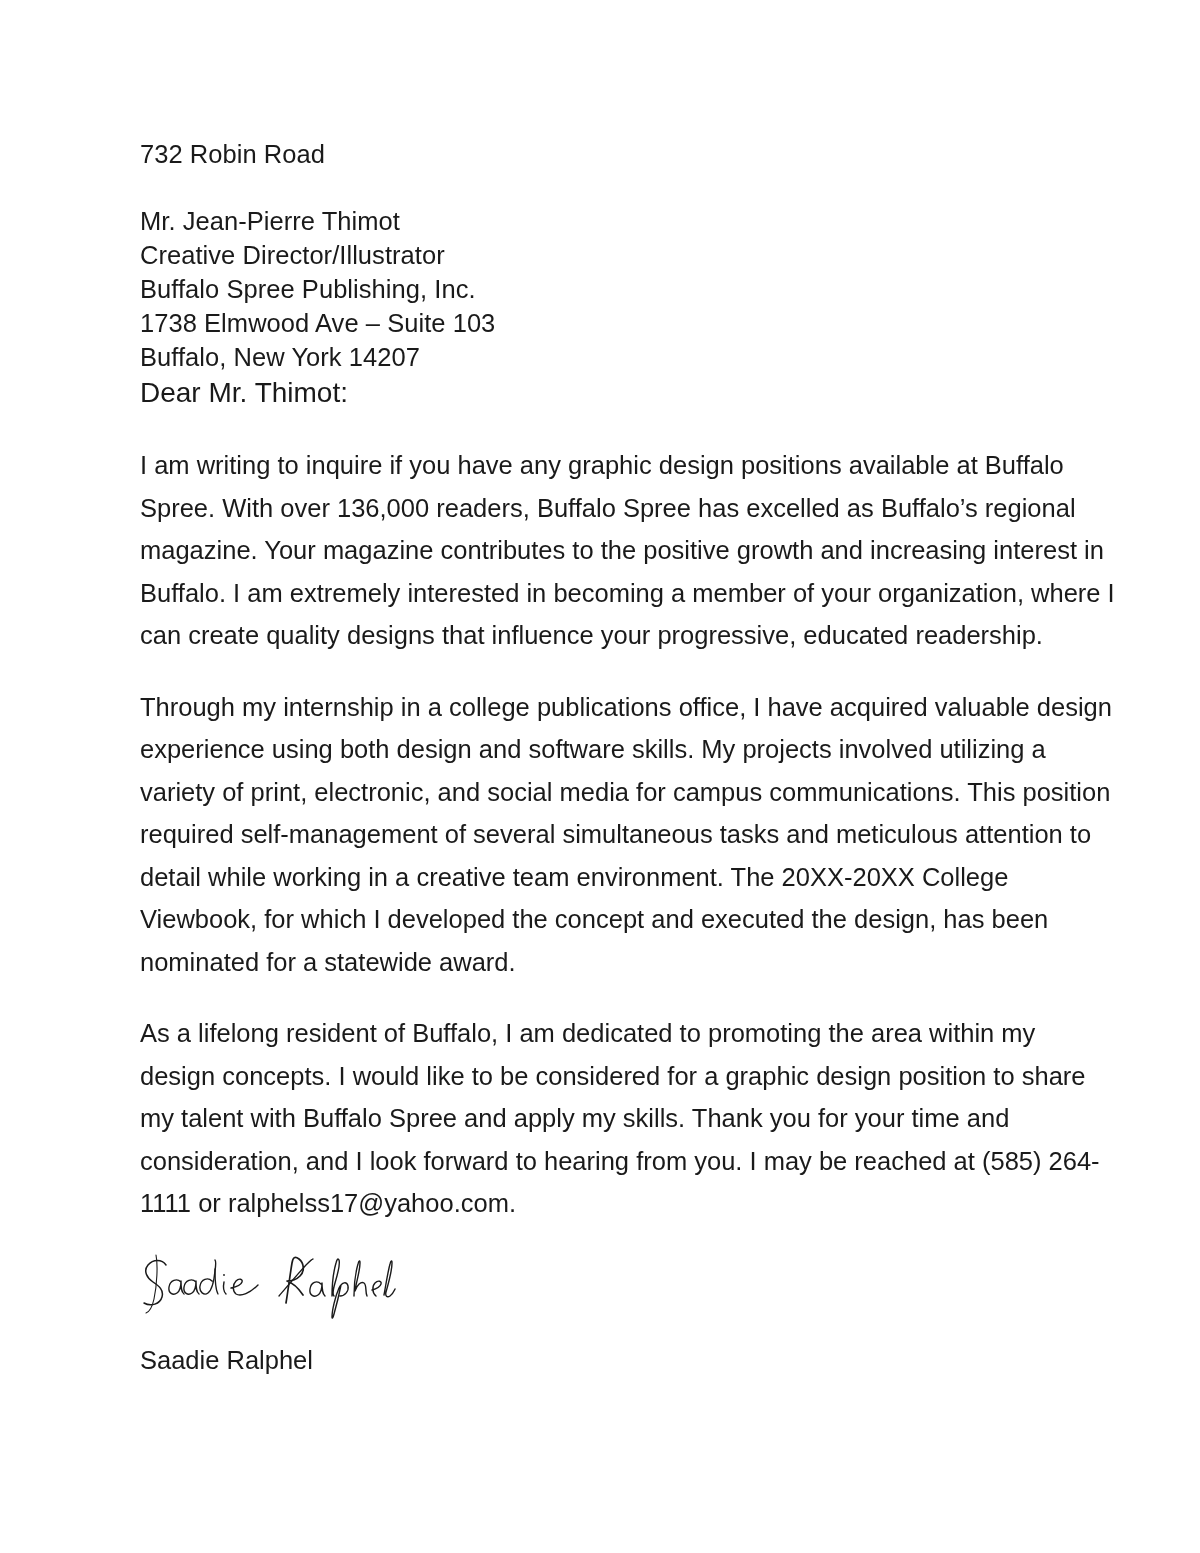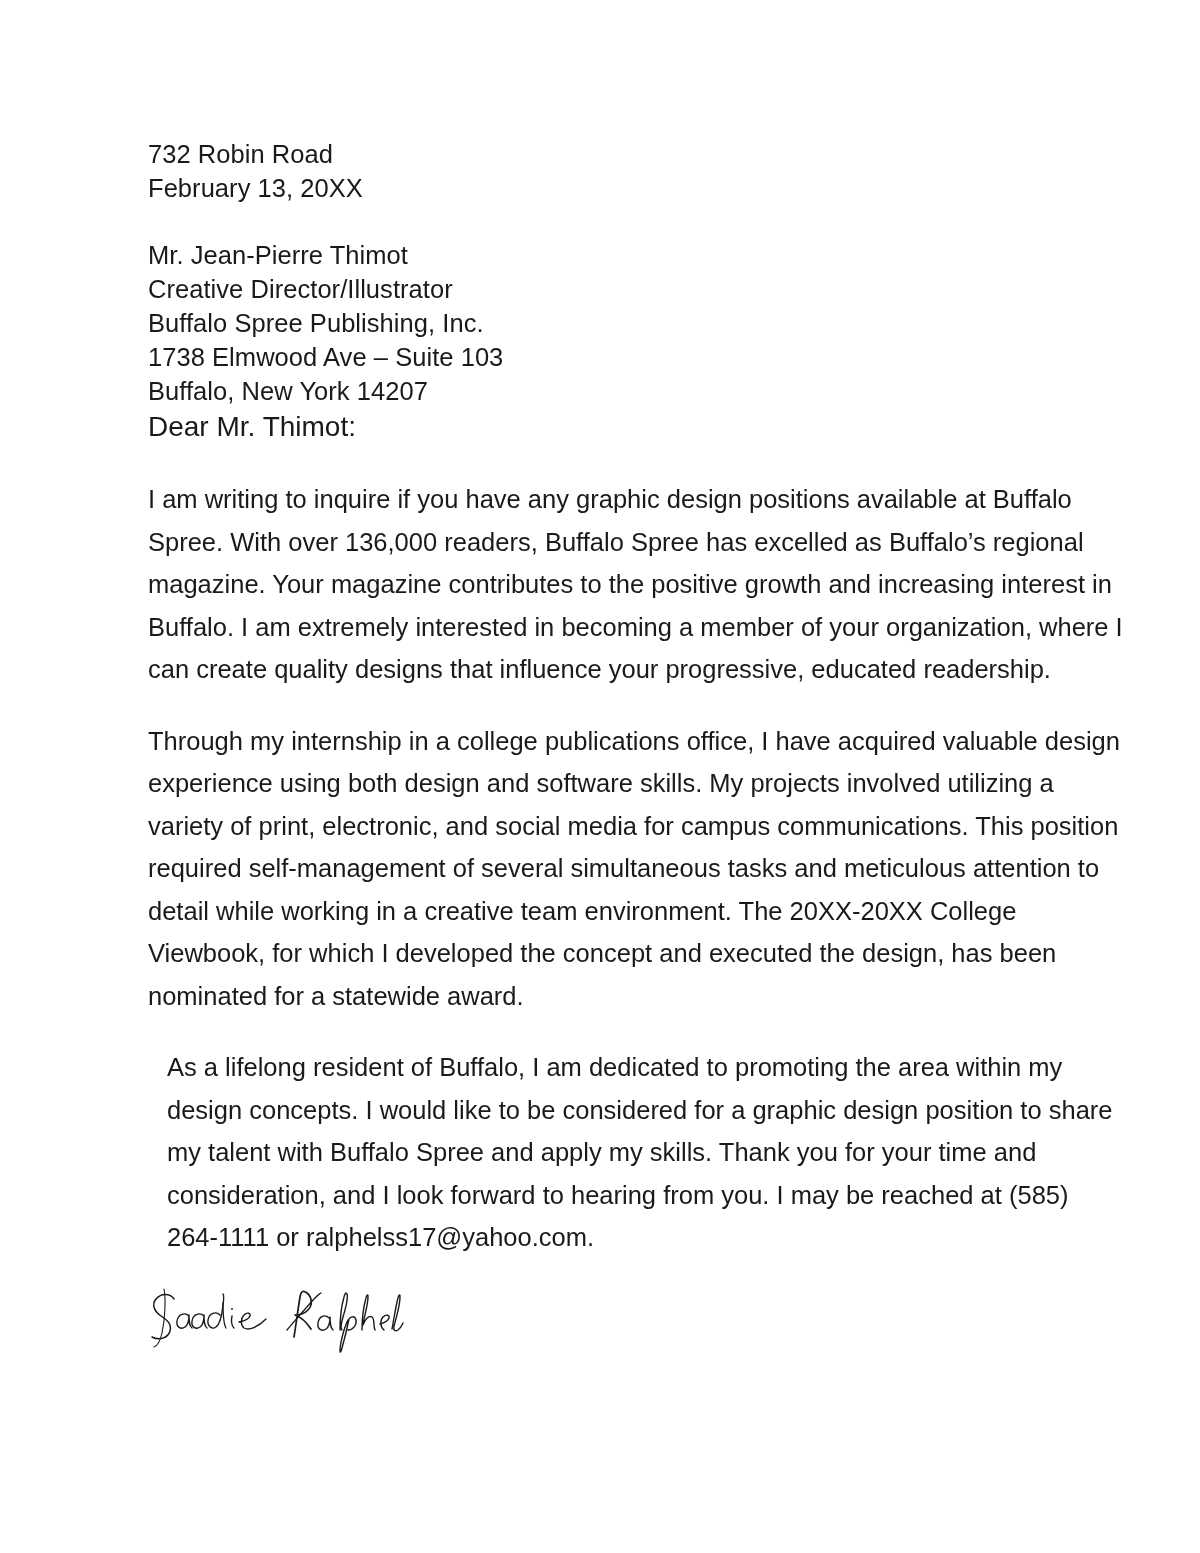--- a/index.html
+++ b/index.html
@@ -15,21 +15,21 @@
   .page {
     position: relative;
     width: 1200px;
     height: 1553px;
     background: #ffffff;
     box-sizing: border-box;
     overflow: hidden;
   }
   .letter {
     position: absolute;
-    left: 148px;
+    left: 140px;
     top: 137px;
     width: 975px;
   }
   .block {
     font-size: 25.5px;
     line-height: 34px;
     letter-spacing: 0.05px;
   }
   .addr-line {
     white-space: pre;
@@ -47,21 +47,20 @@
   }
   .para {
     font-size: 25.5px;
     line-height: 42.5px;
     margin: 0 0 29px 0;
     text-align: left;
     hyphens: none;
   }
   .para:last-of-type {
     margin-bottom: 0;
-    margin-left: 19px;
   }
   .closing {
     font-size: 25.5px;
     line-height: 34px;
     margin: 44px 0 0 0;
   }
   .signature-wrap {
     margin: 26px 0 0 -4px;
     height: 72px;
     width: 260px;
@@ -78,21 +77,20 @@
   }
 </style>
 </head>
 <body>
 
 <div class="page">
   <div class="letter">
 
     <div class="block sender-block">
       <div class="addr-line">732 Robin Road</div>
-      <div class="addr-line">February 13, 20XX</div>
     </div>
 
     <div class="block recipient-block">
       <div class="addr-line">Mr. Jean-Pierre Thimot</div>
       <div class="addr-line">Creative Director/Illustrator</div>
       <div class="addr-line">Buffalo Spree Publishing, Inc.</div>
       <div class="addr-line">1738 Elmwood Ave – Suite 103</div>
       <div class="addr-line">Buffalo, New York 14207</div>
     </div>
 
@@ -133,15 +131,16 @@
 
           <path d="M218 45 C218 35, 220 20, 222 13 C223 9, 224 9, 224 12 C224 20, 220 32, 219 40 C221 34, 225 30, 228 32 C231 34, 229 41, 231 45" stroke-width="1.4"></path>
 
           <path d="M236 39 C240 38, 244 36, 245 33 C246 30, 242 29, 239 32 C236 35, 236 42, 240 45" stroke-width="1.4"></path>
 
           <path d="M248 44 C250 33, 252 20, 254 13 C255 9, 256 9, 256 12 C256 20, 252 34, 250 41 C249 45, 251 47, 254 45 C257 43, 258 40, 259 38" stroke-width="1.4"></path>
         </g>
       </svg>
     </div>
 
+    <div class="signer-name">Saadie Ralphel</div>
 
   </div>
 </div>
 
 </body></html>

